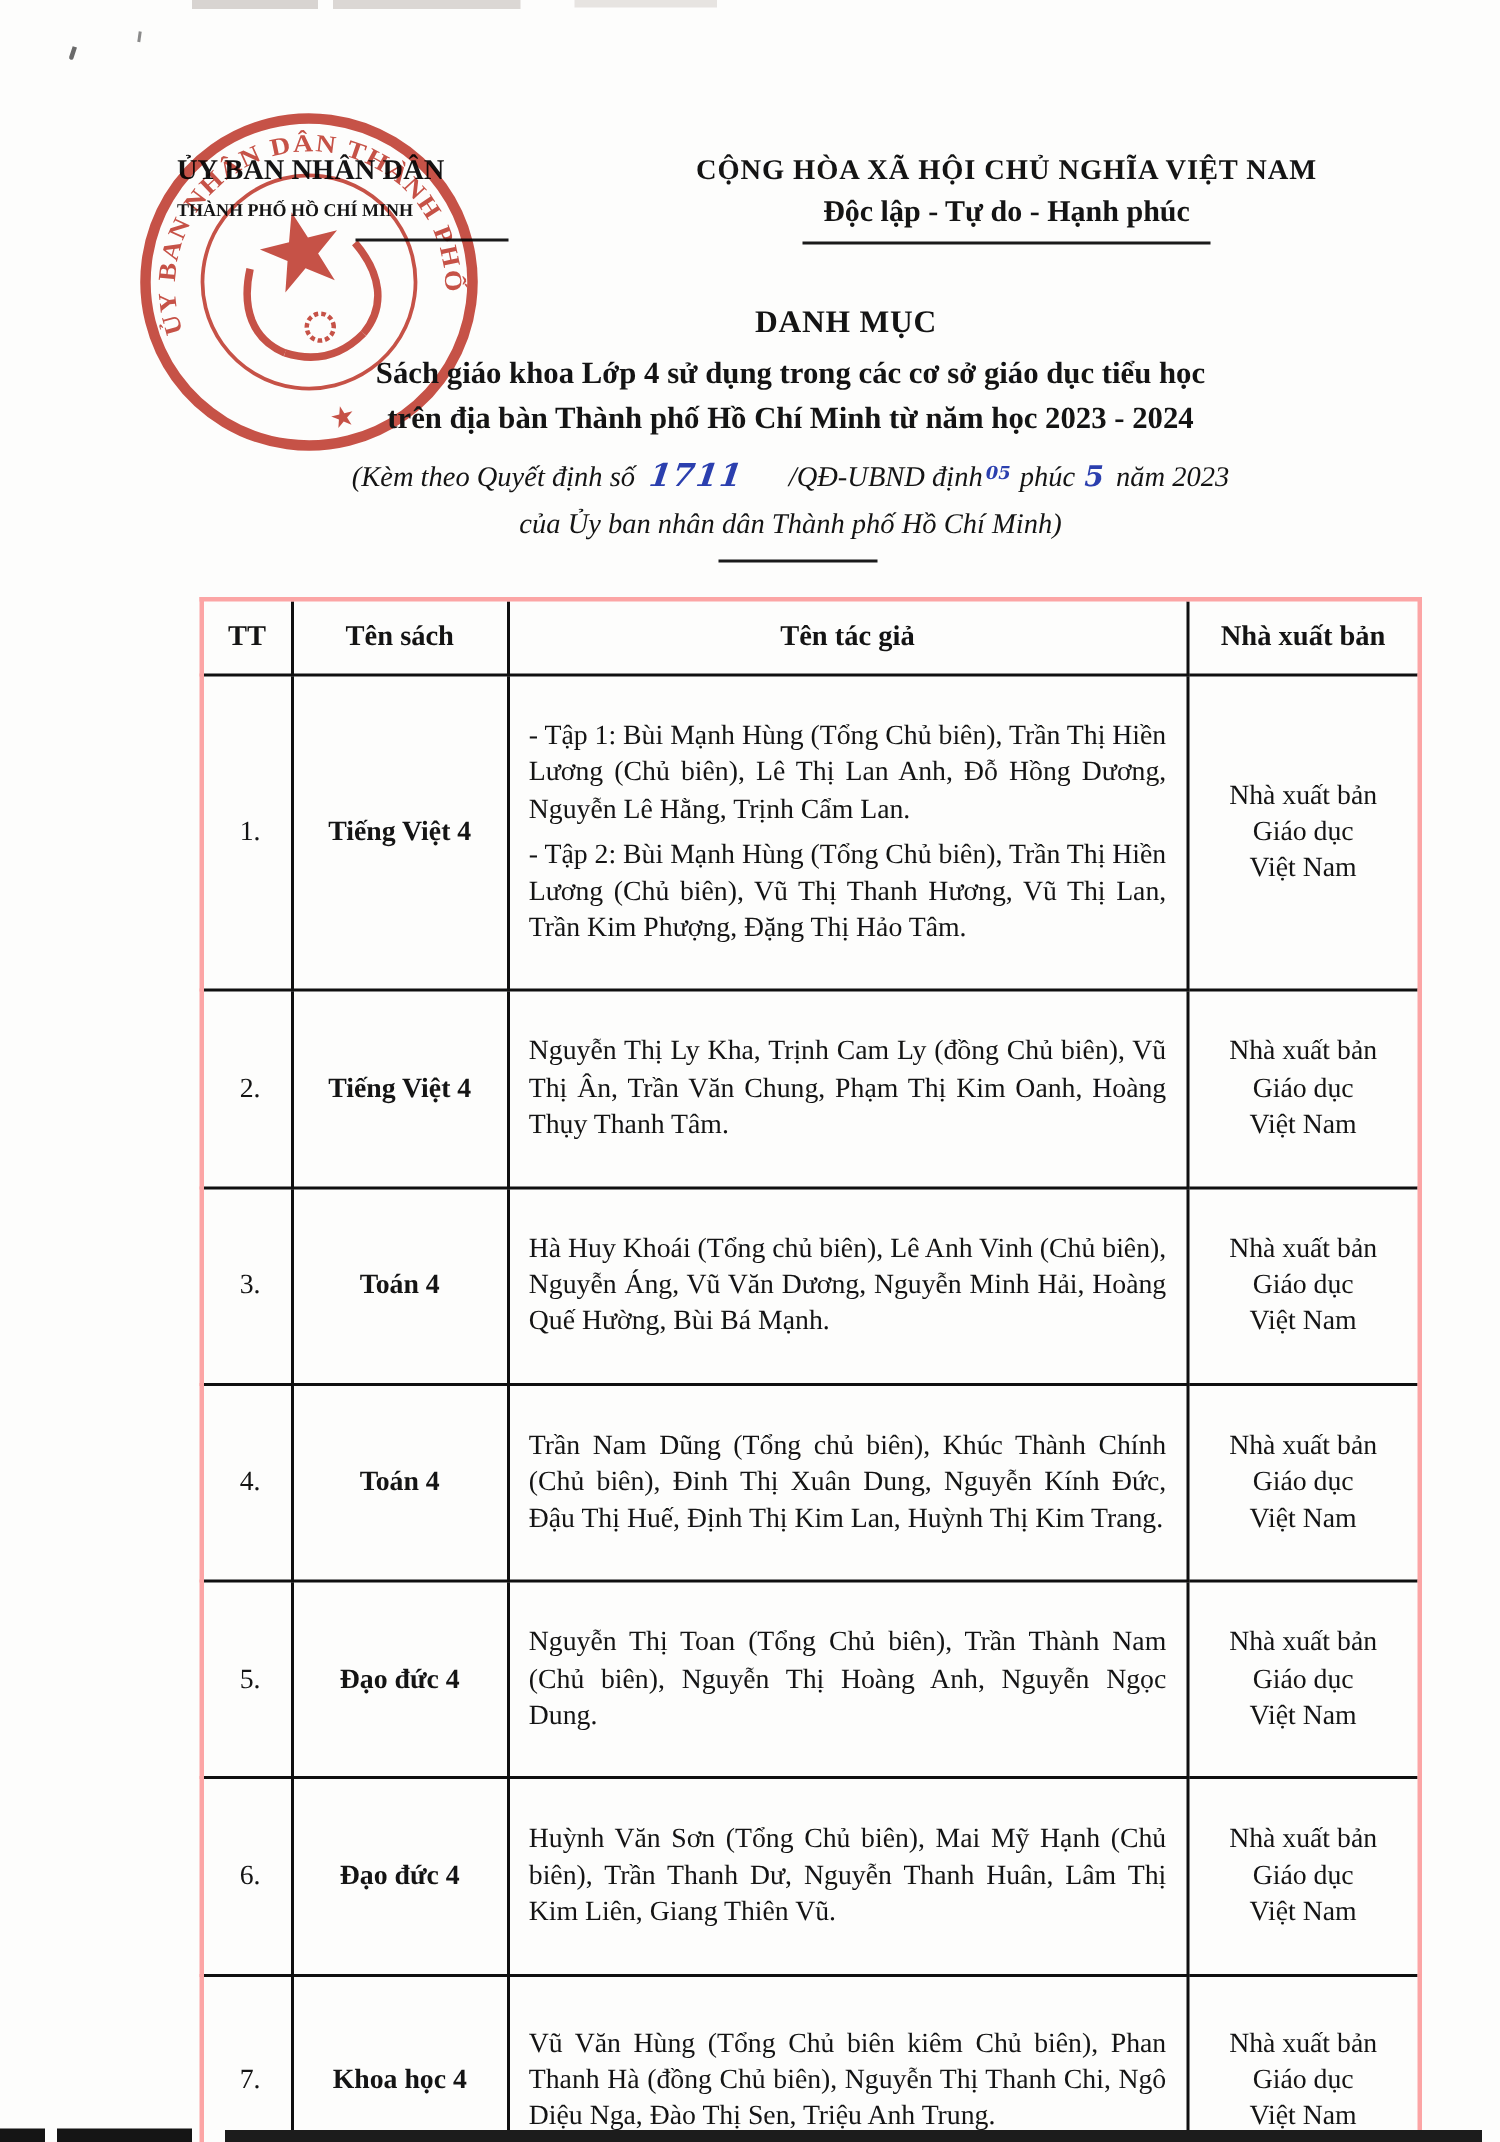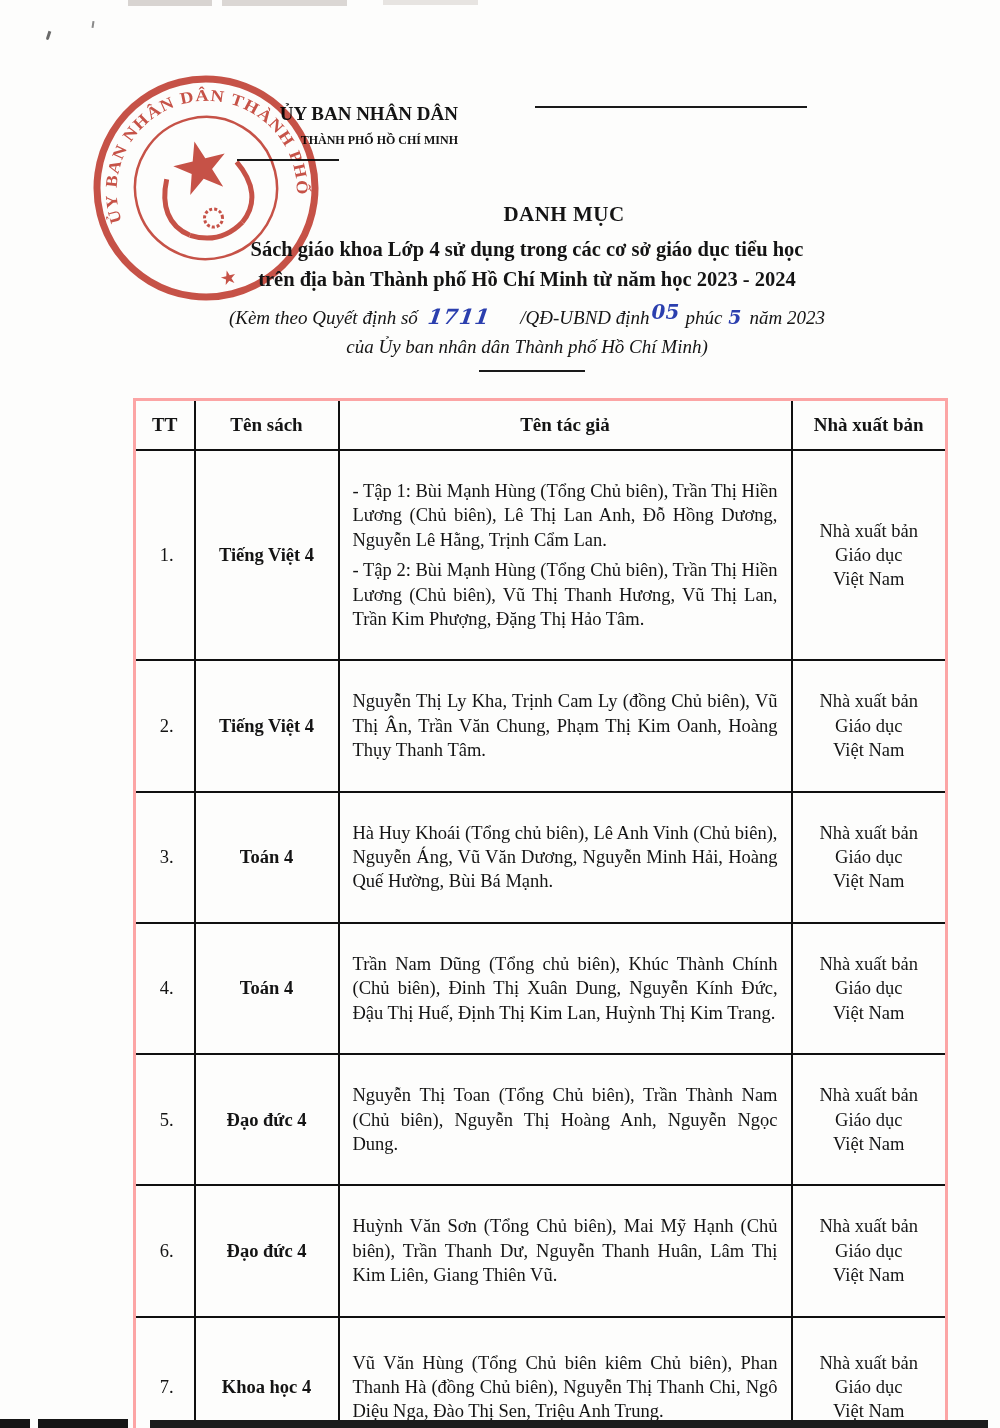--- a/index.html
+++ b/index.html
@@ -14,42 +14,42 @@
   .ta2{left:222px;width:125px;height:6px;background:#dbd7d4;}
   .ta3{left:383px;width:95px;height:5px;background:#e7e4e1;}
   .speck1{position:absolute;left:47px;top:31px;width:3px;height:9px;background:#6a6a6a;border-radius:0 0 3px 3px;transform:rotate(18deg);}
   .speck2{position:absolute;left:92px;top:21px;width:2px;height:7px;background:#8a8a8a;transform:rotate(8deg);}
   .bb{position:absolute;background:#151515;}
   .bb1{left:0;top:1419px;width:30px;height:9px;}
   .bb2{left:38px;top:1419px;width:90px;height:9px;}
   .bb3{left:150px;top:1420px;width:838px;height:8px;background:#1c1c1c;}
 
   
-  .header-left{position:absolute;left:118px;top:101px;width:340px;text-align:right;font-weight:bold;}
+  .header-left{position:absolute;left:118px;top:101px;width:340px;text-align:left;font-weight:bold;}
   .header-left .l1{font-size:19px;line-height:26px;}
   .header-left .l2{font-size:12px;line-height:27px;}
   .header-right{position:absolute;left:452px;top:101px;width:438px;text-align:center;font-weight:bold;}
   .header-right .l1{font-size:19px;line-height:26px;letter-spacing:.6px;}
   .header-right .l2{font-size:20px;line-height:29px;}
   .rule{height:2px;background:#1a1a1a;margin:5px auto 0;}
   .rule-left{width:102px;}
   .rule-right{width:272px;}
 
   
   .seal{position:absolute;left:86px;top:66px;width:240px;height:244px;mix-blend-mode:multiply;opacity:.88;}
 
   
   .title-block{position:absolute;left:27px;top:202px;width:1000px;text-align:center;}
   .doc-title{font-size:21px;font-weight:bold;transform:translateX(37px);margin-bottom:7px;letter-spacing:.5px;}
   .doc-sub{font-size:20.5px;font-weight:bold;line-height:30px;}
   .note{margin-top:8px;font-style:italic;font-size:19px;line-height:29px;}
   .note2{font-style:italic;font-size:19px;line-height:29px;}
   .hw{font-style:italic;font-weight:bold;color:#2b3fae;font-family:"DejaVu Serif",serif;}
   .hw-number{font-size:21px;margin:0 30px 0 10px;letter-spacing:1px;transform:skewX(-8deg);display:inline-block;}
-  .hw-day{font-size:20px;position:relative;top:-5px;margin:0 6px 0 2px;}
+  .hw-day{font-size:12px;position:relative;top:-5px;margin:0 6px 0 2px;}
   .hw-month{font-size:19px;margin:0 8px 0 6px;}
   .rule-note{width:106px;margin:9px auto 0;transform:translateX(5px);}
 
   
   table.doc{position:absolute;left:133px;top:398px;width:812px;border-collapse:collapse;table-layout:fixed;border:3px solid #fca5a5;}
   .doc th,.doc td{border:2px solid #101010;}
   .doc th{height:48px;font-size:19px;font-weight:bold;text-align:center;vertical-align:middle;padding:0 4px;}
   .doc td{font-size:18.5px;line-height:1.32;vertical-align:middle;}
   .c-tt{text-align:center;padding:0 2px 0 6px;}
   .c-name{text-align:center;font-weight:bold;font-size:18.5px;padding:0 6px;}
@@ -75,20 +75,22 @@
   <div class="speck1"></div>
   <div class="speck2"></div>
 
   <div class="header-left">
     <div class="l1">ỦY BAN NHÂN DÂN</div>
     <div class="l2">THÀNH PHỐ HỒ CHÍ MINH</div>
     <div class="rule rule-left"></div>
   </div>
 
   <div class="header-right">
+    <div class="l1">CỘNG HÒA XÃ HỘI CHỦ NGHĨA VIỆT NAM</div>
+    <div class="l2">Độc lập - Tự do - Hạnh phúc</div>
     <div class="rule rule-right"></div>
   </div>
 
   <svg class="seal" viewBox="0 0 240 240" aria-hidden="true">
     <g transform="rotate(-14 120 120)" fill="none" stroke="#c13a2e">
       <circle cx="120" cy="120" r="109" stroke-width="7"></circle>
       <circle cx="120" cy="120" r="71" stroke-width="2.5"></circle>
       <path id="sealTextArc" d="M 33,146 A 90,90 0 1 1 207,146" stroke="none"></path>
       <text font-size="16.5" font-weight="bold" stroke="none" letter-spacing="1" fill="#c13a2e">
         <textPath href="#sealTextArc" startOffset="14" textLength="462" lengthAdjust="spacingAndGlyphs">ỦY BAN NHÂN DÂN THÀNH PHỐ HỒ CHÍ MINH</textPath>

